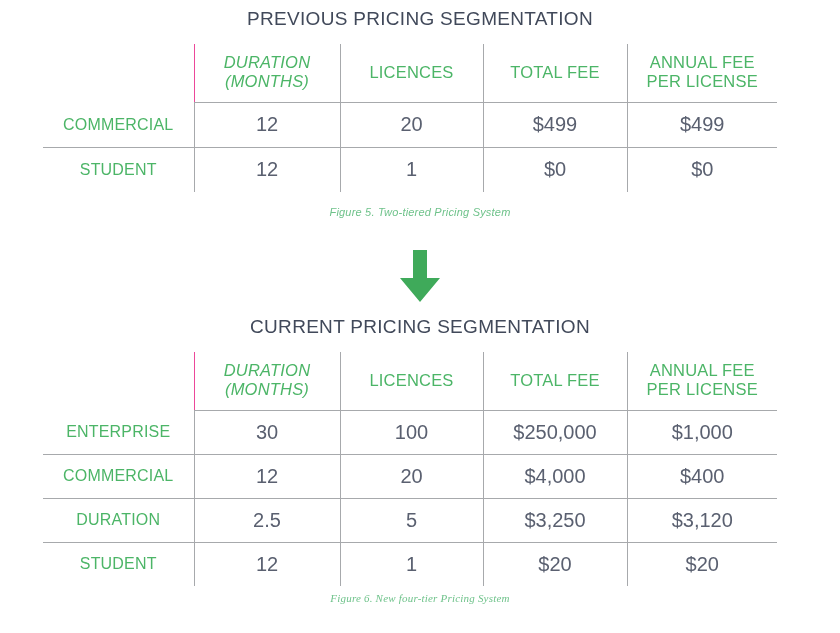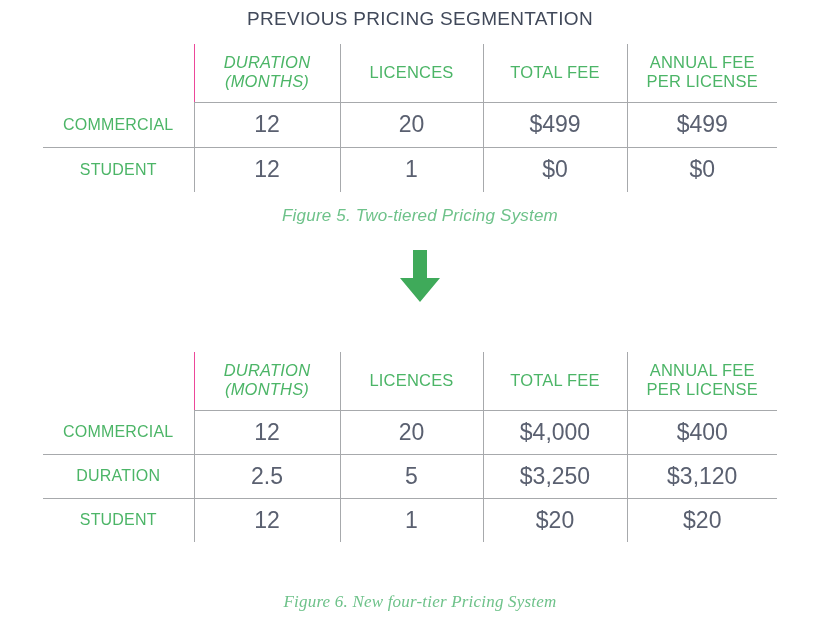--- a/index.html
+++ b/index.html
@@ -31,21 +31,21 @@
   }
 
   #title-previous { position: absolute; left: 0; top: 8px; width: 840px; }
   #title-current  { position: absolute; left: 0; top: 316px; width: 840px; }
 
   .caption {
     position: absolute;
     width: 840px;
     text-align: center;
     font-style: italic;
-    font-size: 17px;
+    font-size: 11px;
     color: #6ec28a;
     letter-spacing: 0.2px;
   }
   #caption-figure5 { top: 206px; left: 0; }
   #caption-figure6 { top: 592px; left: 0; font-family: Liberation Serif, serif; }
 
   
   .ptable {
     position: absolute;
     border-collapse: collapse;
@@ -57,21 +57,21 @@
   .ptable col.c-label { width: 151px; }
   .ptable col.c-dur   { width: 146px; }
   .ptable col.c-lic   { width: 143px; }
   .ptable col.c-tot   { width: 144px; }
   .ptable col.c-ann   { width: 150px; }
 
   .ptable td {
     padding: 0;
     text-align: center;
     vertical-align: middle;
-    font-size: 23px;
+    font-size: 20px;
     color: #5a6070;
     border-left: 1px solid #a7a9ac;
     border-bottom: 1px solid #a7a9ac;
   }
   .ptable tr td:first-child {
     border-left: none;
   }
   .ptable tbody tr:last-child td {
     border-bottom: none;
   }
@@ -166,20 +166,21 @@
       </tr>
     </tbody>
   </table>
 
   <div class="caption" id="caption-figure5">Figure 5. Two-tiered Pricing System</div>
 
   <svg id="arrow-down" viewBox="0 0 48 54">
     <polygon points="17,0 31,0 31,28 44,28 24,52 4,28 17,28" fill="#3faa5a"></polygon>
   </svg>
 
+  <div class="section-title" id="title-current">CURRENT PRICING SEGMENTATION</div>
 
   <table class="ptable" id="table-current">
     <colgroup>
       <col class="c-label">
         <col class="c-dur">
         <col class="c-lic">
         <col class="c-tot">
         <col class="c-ann">
     </colgroup>
     <thead>
@@ -196,20 +197,27 @@
           <span class="nowrap">TOTAL FEE</span>
         </td>
         <td>
           <span class="nowrap">ANNUAL FEE</span>
           <span class="hdr-line2 nowrap">PER LICENSE</span>
         </td>
       </tr>
     </thead>
     <tbody>
       <tr>
+        <td class="rowlabel">ENTERPRISE</td>
+        <td>30</td>
+        <td>100</td>
+        <td>$250,000</td>
+        <td>$1,000</td>
+      </tr>
+      <tr>
         <td class="rowlabel">COMMERCIAL</td>
         <td>12</td>
         <td>20</td>
         <td>$4,000</td>
         <td>$400</td>
       </tr>
       <tr>
         <td class="rowlabel">DURATION</td>
         <td>2.5</td>
         <td>5</td>

